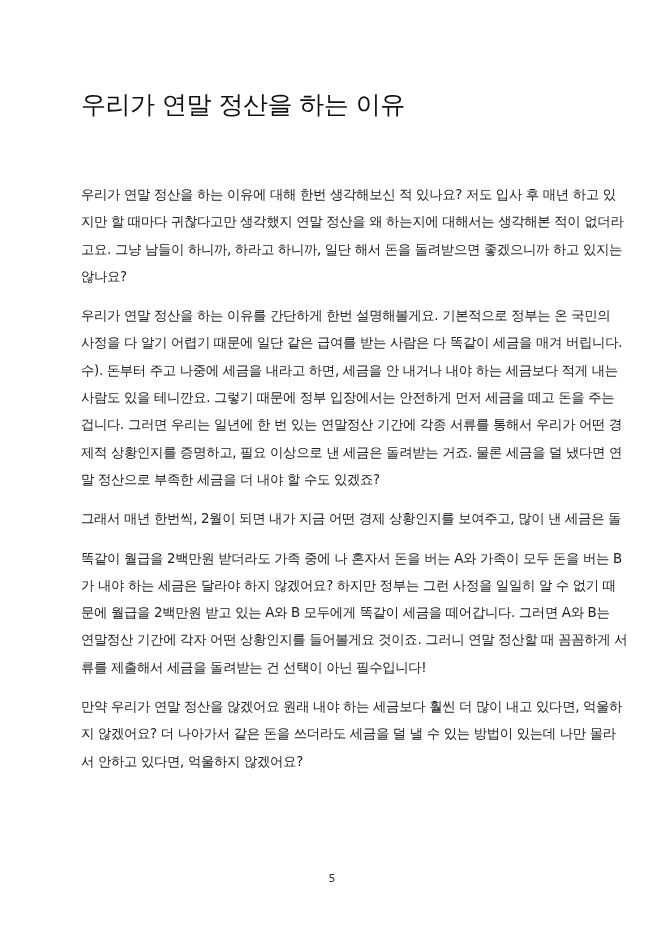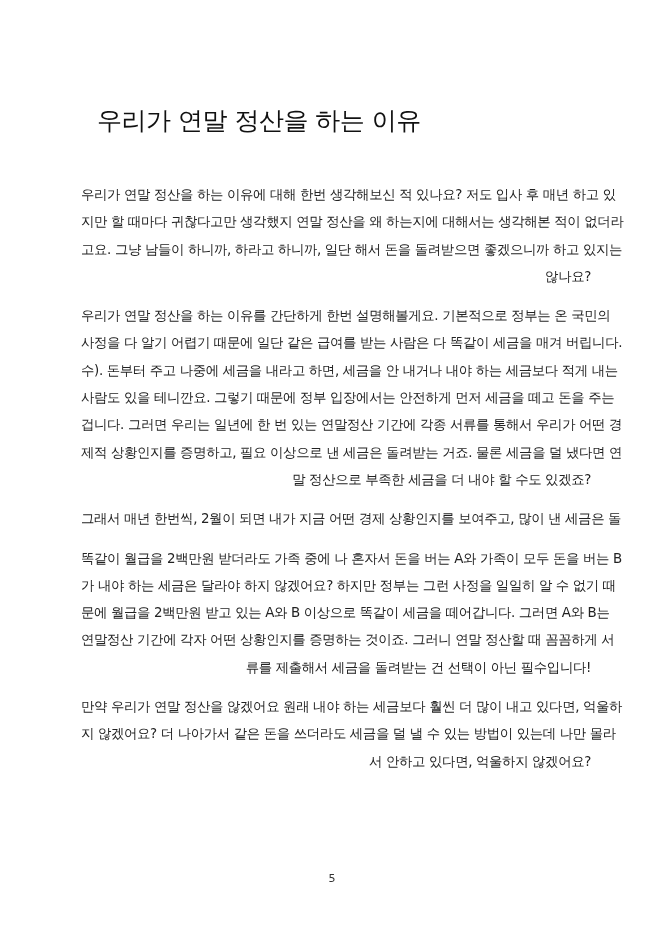--- a/index.html
+++ b/index.html
@@ -1,28 +1,28 @@
 <!DOCTYPE html>
 <html><head>
   <meta charset="utf-8">
   <style>
     html, body { margin: 0; padding: 0; background: #ffffff; }
     body { width: 664px; height: 945px; position: relative; overflow: hidden; font-family: "DejaVu Sans", "Liberation Sans", sans-serif; color: #1a1a1a; }
     .page { position: absolute; left: 0; top: 0; width: 664px; height: 945px; background: #ffffff; }
     .title { position: absolute; left: 81px; top: 88px; font-size: 25px; font-weight: 500; color: #111111; letter-spacing: -0.5px; white-space: nowrap; }
-    .body-text { position: absolute; left: 81px; top: 181px; width: 510px; text-align: right; }
+    .body-text { position: absolute; left: 81px; top: 181px; width: 510px; }
     .para { margin: 0 0 12px 0; }
     .line { display: block; font-size: 13.4px; line-height: 27.3px; height: 27.3px; white-space: nowrap; color: #222222; letter-spacing: -0.35px; }
     .page-number { position: absolute; left: 0; width: 664px; top: 872px; text-align: center; font-size: 11px; color: #333333; }
   </style>
 </head>
 <body>
 
 <div class="page">
-  <h1 class="title" style="margin:16px;">우리가 연말 정산을 하는 이유</h1>
+  <h1 class="title" style="margin:0;">우리가 연말 정산을 하는 이유</h1>
 
   <div class="body-text">
     <p class="para">
       <span class="line">우리가 연말 정산을 하는 이유에 대해 한번 생각해보신 적 있나요? 저도 입사 후 매년 하고 있</span>
       <span class="line">지만 할 때마다 귀찮다고만 생각했지 연말 정산을 왜 하는지에 대해서는 생각해본 적이 없더라</span>
       <span class="line">고요. 그냥 남들이 하니까, 하라고 하니까, 일단 해서 돈을 돌려받으면 좋겠으니까 하고 있지는</span>
       <span class="line">않나요?</span>
     </p>
     <p class="para">
       <span class="line">우리가 연말 정산을 하는 이유를 간단하게 한번 설명해볼게요. 기본적으로 정부는 온 국민의</span>
@@ -32,22 +32,22 @@
       <span class="line">겁니다. 그러면 우리는 일년에 한 번 있는 연말정산 기간에 각종 서류를 통해서 우리가 어떤 경</span>
       <span class="line">제적 상황인지를 증명하고, 필요 이상으로 낸 세금은 돌려받는 거죠. 물론 세금을 덜 냈다면 연</span>
       <span class="line">말 정산으로 부족한 세금을 더 내야 할 수도 있겠죠?</span>
     </p>
     <p class="para">
       <span class="line">그래서 매년 한번씩, 2월이 되면 내가 지금 어떤 경제 상황인지를 보여주고, 많이 낸 세금은 돌</span>
     </p>
     <p class="para">
       <span class="line">똑같이 월급을 2백만원 받더라도 가족 중에 나 혼자서 돈을 버는 A와 가족이 모두 돈을 버는 B</span>
       <span class="line">가 내야 하는 세금은 달라야 하지 않겠어요? 하지만 정부는 그런 사정을 일일히 알 수 없기 때</span>
-      <span class="line">문에 월급을 2백만원 받고 있는 A와 B 이상으로 똑같이 세금을 떼어갑니다. 그러면 A와 B는</span>
-      <span class="line">연말정산 기간에 각자 어떤 상황인지를 증명하는 것이죠. 그러니 연말 정산할 때 꼼꼼하게 서</span>
+      <span class="line">문에 월급을 2백만원 받고 있는 A와 B 모두에게 똑같이 세금을 떼어갑니다. 그러면 A와 B는</span>
+      <span class="line">연말정산 기간에 각자 어떤 상황인지를 들어볼게요 것이죠. 그러니 연말 정산할 때 꼼꼼하게 서</span>
       <span class="line">류를 제출해서 세금을 돌려받는 건 선택이 아닌 필수입니다!</span>
     </p>
     <p class="para">
       <span class="line">만약 우리가 연말 정산을 않겠어요 원래 내야 하는 세금보다 훨씬 더 많이 내고 있다면, 억울하</span>
       <span class="line">지 않겠어요? 더 나아가서 같은 돈을 쓰더라도 세금을 덜 낼 수 있는 방법이 있는데 나만 몰라</span>
       <span class="line">서 안하고 있다면, 억울하지 않겠어요?</span>
     </p>
   </div>
 
   <div class="page-number">5</div>

